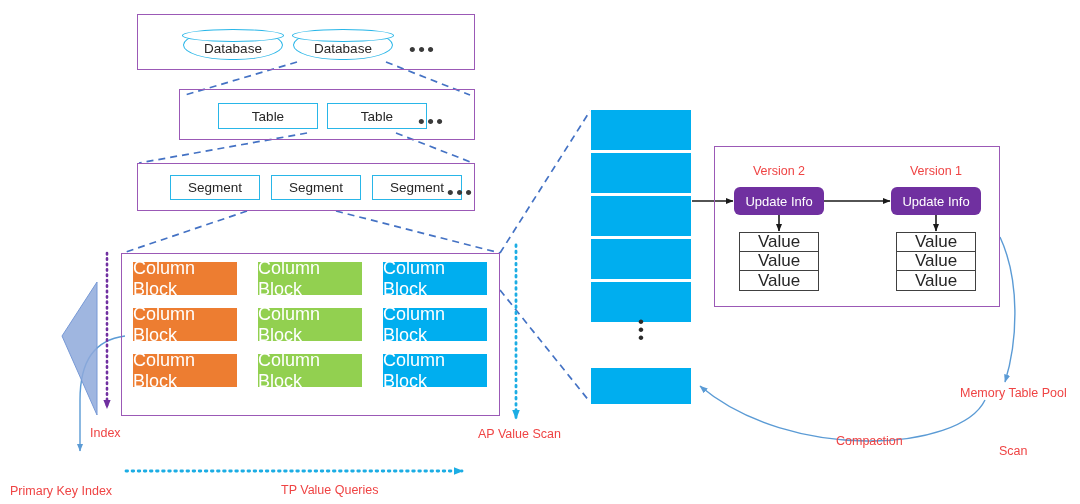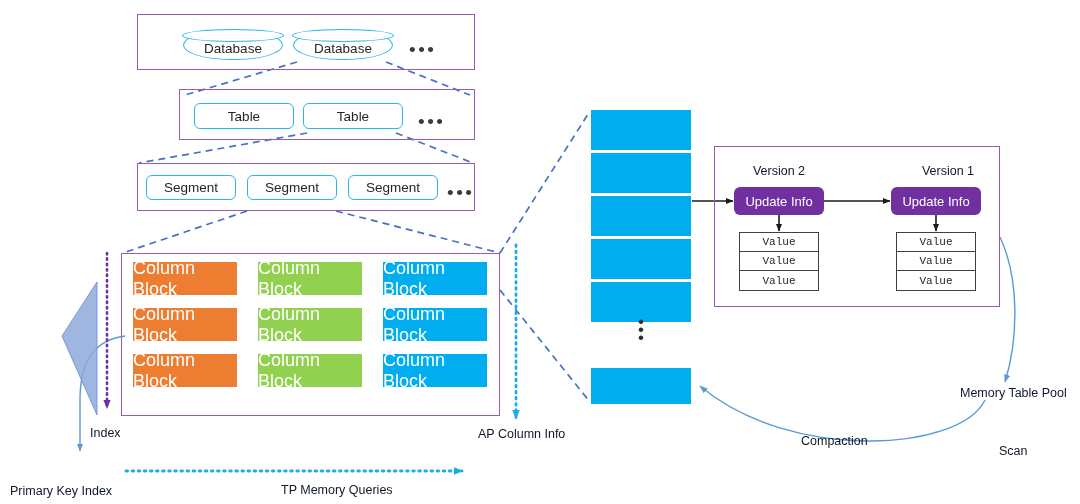--- a/index.html
+++ b/index.html
@@ -7,23 +7,23 @@
        font-family:"Liberation Sans","DejaVu Sans",sans-serif;color:#262626;}
   #canvas{position:absolute;left:0;top:0;width:1080px;height:504px;}
   svg.layer{position:absolute;left:0;top:0;width:1080px;height:504px;pointer-events:none;}
 
   .box{position:absolute;box-sizing:border-box;}
 
   
   .frame{border:1.6px solid #9B59B6;background:transparent;}
 
   
-  .node{border:1.6px solid #29B6E8;border-radius:6px;background:#fff;
+  .node{border:1.6px solid #29B6E8;border-radius:0;background:#fff;
         display:flex;align-items:center;justify-content:center;
-        font-size:13.5px;color:#262626;}
+        font-size:13.5px;color:#262626;margin-left:24px;}
 
   
   .cyl{position:absolute;box-sizing:border-box;border:1.6px solid #29B6E8;
        border-radius:50%/16px;background:#fff;
        display:flex;align-items:center;justify-content:center;
        font-size:13.5px;color:#262626;}
   .cyl::before{content:"";position:absolute;left:-1.6px;right:-1.6px;top:-1.6px;height:13px;
        border:1.6px solid #29B6E8;border-radius:50%;background:#fff;box-sizing:border-box;}
   .cyl span{position:relative;z-index:2;padding-top:6px;}
 
@@ -36,24 +36,24 @@
   
   .brect{position:absolute;background:#00AEEF;}
 
   
   .pill{position:absolute;box-sizing:border-box;background:#7030A0;border-radius:6px;
         display:flex;align-items:center;justify-content:center;color:#fff;font-size:13px;}
 
   
   .vtable{position:absolute;box-sizing:border-box;border:1.4px solid #404040;background:#fff;}
   .vrow{box-sizing:border-box;height:19px;border-bottom:1.4px solid #404040;
-        display:flex;align-items:center;justify-content:center;font-size:11px;color:#262626;font-family:Liberation Mono, monospace;}
+        display:flex;align-items:center;justify-content:center;font-size:17px;color:#262626;}
   .vrow:last-child{border-bottom:none;}
 
-  .lbl{position:absolute;font-size:12.5px;color:#0f172a;white-space:nowrap;}
+  .lbl{position:absolute;font-size:12.5px;color:#ef4444;white-space:nowrap;}
   .lbl.c{transform:translateX(-50%);}
   .vdots{position:absolute;color:#2b2b2b;font-size:17px;line-height:8px;text-align:center;
          letter-spacing:0;}
 </style>
 </head>
 <body>
 
 <div id="canvas">
 
   <svg class="layer">
@@ -180,29 +180,29 @@
   <div class="box frame" style="left:714px;top:146px;width:286px;height:161px;"></div>
 
   <div class="lbl c" style="left:779px;top:164px;">Version 2</div>
   <div class="pill" style="left:734px;top:187px;width:90px;height:28px;">Update Info</div>
   <div class="vtable" style="left:739px;top:232px;width:80px;height:59px;">
     <div class="vrow">Value</div>
     <div class="vrow">Value</div>
     <div class="vrow">Value</div>
   </div>
 
-  <div class="lbl c" style="left:936px;top:164px;margin-left:12px;">Version 1</div>
+  <div class="lbl c" style="left:936px;top:164px;">Version 1</div>
   <div class="pill" style="left:891px;top:187px;width:90px;height:28px;">Update Info</div>
   <div class="vtable" style="left:896px;top:232px;width:80px;height:59px;">
     <div class="vrow">Value</div>
     <div class="vrow">Value</div>
     <div class="vrow">Value</div>
   </div>
 
   <div class="lbl" style="left:90px;top:426px;">Index</div>
   <div class="lbl" style="left:10px;top:464px;margin-top:20px;">Primary Key Index</div>
-  <div class="lbl" style="left:281px;top:483px;">TP Memory Queries</div>
-  <div class="lbl" style="left:478px;top:427px;">AP Column Info</div>
-  <div class="lbl" style="left:801px;top:434px;text-align:right;">Compaction</div>
+  <div class="lbl" style="left:281px;top:483px;">TP Value Queries</div>
+  <div class="lbl" style="left:478px;top:427px;">AP Value Scan</div>
+  <div class="lbl" style="left:836px;top:434px;text-align:right;">Compaction</div>
   <div class="lbl" style="left:999px;top:444px;">Scan</div>
   <div class="lbl" style="left:960px;top:386px;">Memory Table Pool</div>
 
 </div>
 
 </body></html>

